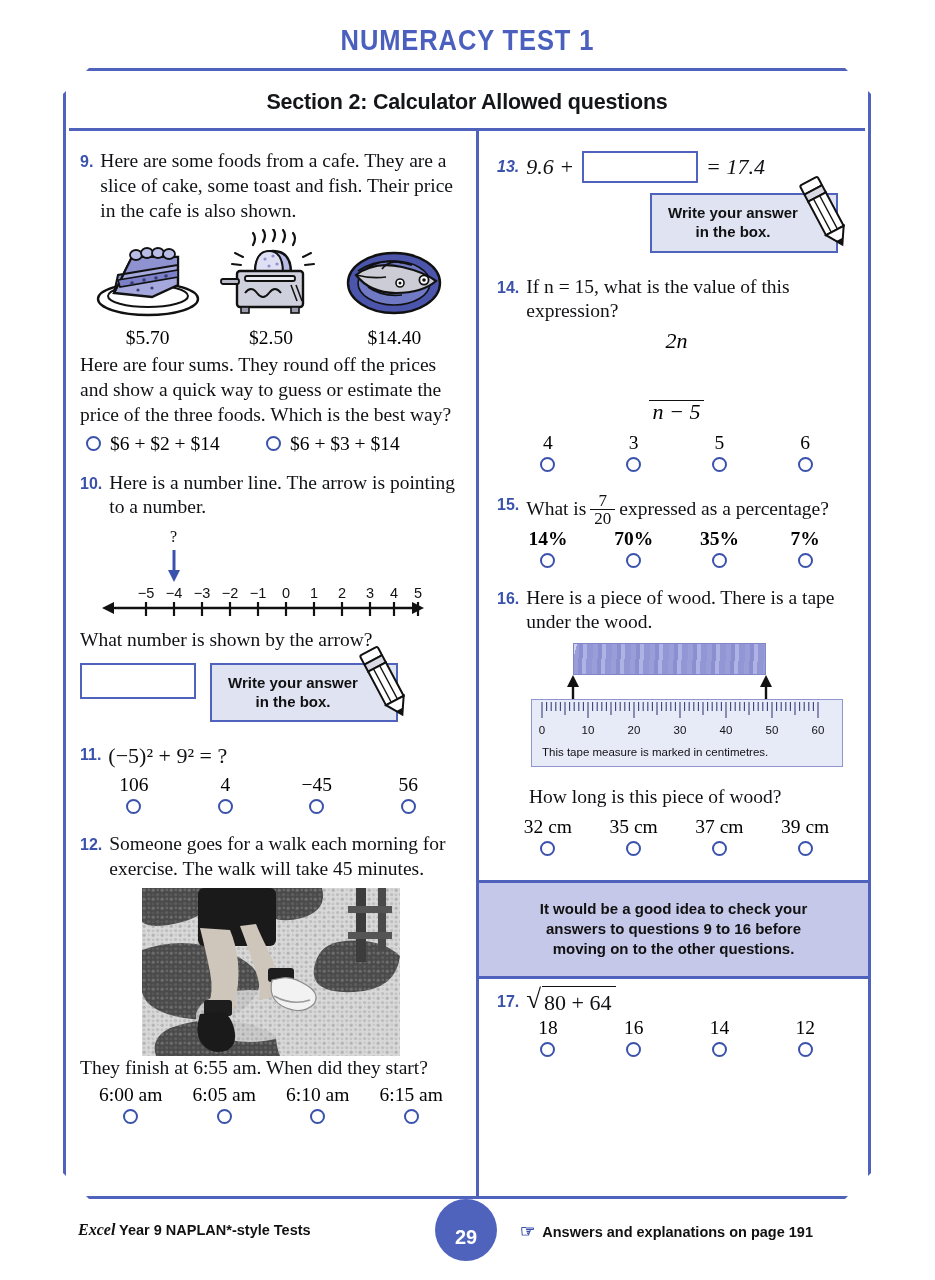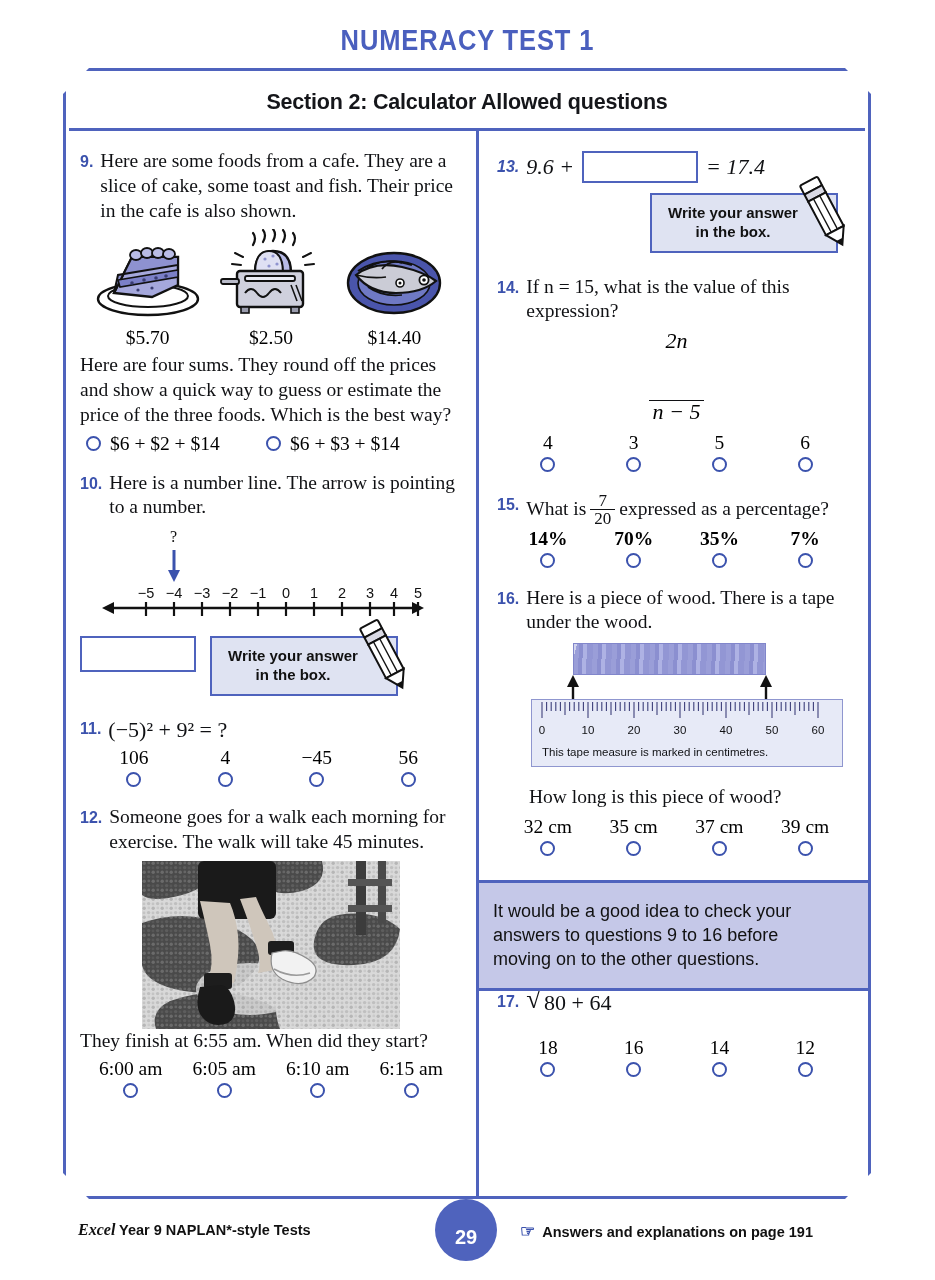--- a/index.html
+++ b/index.html
@@ -120,22 +120,22 @@
   .ruler{
     position:absolute;left:0;top:56px;width:312px;height:68px;
     background:#e7eaf7;border:1.4px solid #8f96cf;box-sizing:border-box;
   }
   .ruler-cap{font-family:"Liberation Sans",sans-serif;font-size:11.5px;color:#101114;
              position:absolute;left:10px;top:46px;}
 
   
   .notebox{
     margin:0;background:#c5c8e8;border-top:3px solid #4f63bd;border-bottom:3px solid #4f63bd;
-    font-family:"Liberation Sans",sans-serif;font-weight:normal;font-size:18px;color:#111;
-    line-height:1.35;padding:16px 14px 16px 14px;
+    font-family:"Liberation Sans",sans-serif;font-weight:bold;font-size:15px;color:#111;
+    text-align:center;line-height:1.35;padding:16px 14px 16px 14px;
   }
   .note-wrap{position:absolute;left:-18px;right:-12px;}
 
   
   .footer{position:absolute;left:0;top:1213px;width:907px;height:40px;}
   .foot-left{
     position:absolute;left:78px;top:8px;font-family:"Liberation Sans",sans-serif;
     font-size:14.5px;font-weight:bold;color:#111;
   }
   .foot-left i{font-family:"Liberation Serif",serif;font-style:italic;font-weight:bold;font-size:16px;}
@@ -303,20 +303,21 @@
                   <line x1="192" y1="76" x2="192" y2="90"></line>
                 <line x1="220" y1="76" x2="220" y2="90"></line>
                   <line x1="248" y1="76" x2="248" y2="90"></line>
                 <line x1="276" y1="76" x2="276" y2="90"></line>
                   <line x1="300" y1="76" x2="300" y2="90"></line>
                 <line x1="324" y1="76" x2="324" y2="90"></line>
               </g>
             </svg>
           </div>
 
+          <div class="qbody" style="margin-top:2px;">What number is shown by the arrow?</div>
 
           <div class="ansrow">
             <div class="ansbox"></div>
             <div style="width:14px"></div>
             <div class="callout" style="width:188px;">
               <div>Write your answer</div>
               <div>in the box.</div>
               <svg class="pencil" viewBox="0 0 56 78">
                 <g transform="rotate(-28 28 39)">
                   <rect x="18" y="4" width="20" height="10" rx="2" fill="#fff" stroke="#111" stroke-width="2"></rect>
@@ -639,21 +640,21 @@
           </div>
 
           <div class="q" style="margin-top:130px;align-items:flex-start;">
             <div class="qnum" style="padding-top:6px;">17.</div>
             <div class="qtext radical">
               <span class="sign">√</span>
               <span class="under">80 + 64</span>
             </div>
           </div>
 
-          <div class="opt-h" style="margin-top:20px;justify-content:flex-end;">
+          <div class="opt-h" style="margin-top:0;justify-content:flex-end;">
             <label class="oc">
               <span>18</span>
               <span class="circ"></span>
             </label>
             <label class="oc">
               <span>16</span>
               <span class="circ"></span>
             </label>
             <label class="oc">
               <span>14</span>

